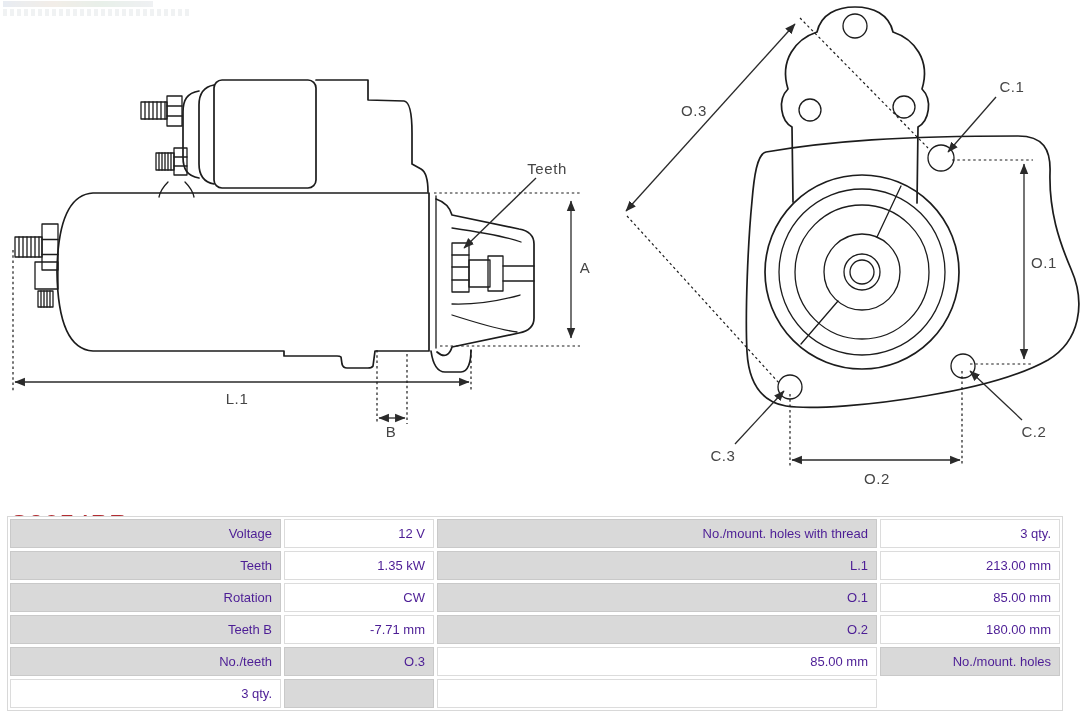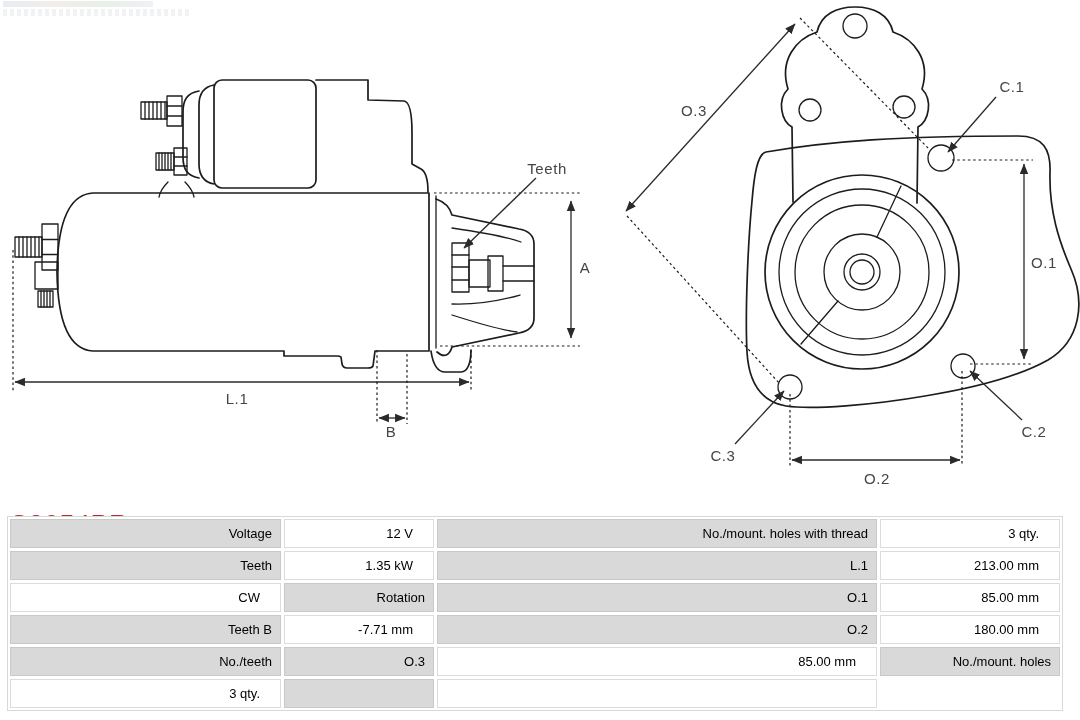--- a/index.html
+++ b/index.html
@@ -26,24 +26,24 @@
     background:#ffffff;border:1px solid #d8d8d8;padding:2px;
   }
   .spec-grid{
     display:grid;
     grid-template-columns:271px 150px 440px 180px;
     gap:3px;
   }
   .cell{
     height:27px;line-height:27px;font-size:13px;
     text-align:right;white-space:nowrap;overflow:hidden;
-    color:#000000;
+    color:#4c1d95;
   }
   .lbl{background:#d9d9d9;border:1px solid #c9c9c9;padding-right:8px;}
-  .val{background:#ffffff;border:1px solid #dcdcdc;padding-right:20px;}
+  .val{background:#ffffff;border:1px solid #dcdcdc;padding-right:8px;}
 
   svg{position:absolute;left:0;top:0;}
   .outline{fill:none;stroke:#1c1c1c;stroke-width:1.7;stroke-linejoin:round;stroke-linecap:round;}
   .detail{fill:none;stroke:#1c1c1c;stroke-width:1.3;stroke-linejoin:round;stroke-linecap:round;}
   .dotted{fill:none;stroke:#1c1c1c;stroke-width:1.2;stroke-dasharray:2.5 2.8;}
   .dim{fill:none;stroke:#2a2a2a;stroke-width:1.3;}
   .dimtext{fill:#454545;font-size:15px;letter-spacing:.6px;text-anchor:middle;}
 </style>
 </head>
 <body>
@@ -165,22 +165,22 @@
     <div class="cell lbl">Voltage</div>
     <div class="cell val">12 V</div>
     <div class="cell lbl">No./mount. holes with thread</div>
     <div class="cell val">3 qty.</div>
 
     <div class="cell lbl">Teeth</div>
     <div class="cell val">1.35 kW</div>
     <div class="cell lbl">L.1</div>
     <div class="cell val">213.00 mm</div>
 
+    <div class="cell lbl">Rotation</div>
     <div class="cell val">CW</div>
-    <div class="cell lbl">Rotation</div>
     <div class="cell lbl">O.1</div>
     <div class="cell val">85.00 mm</div>
 
     <div class="cell lbl">Teeth B</div>
     <div class="cell val">-7.71 mm</div>
     <div class="cell lbl">O.2</div>
     <div class="cell val">180.00 mm</div>
 
     <div class="cell lbl">No./teeth</div>
     <div class="cell lbl">O.3</div>

